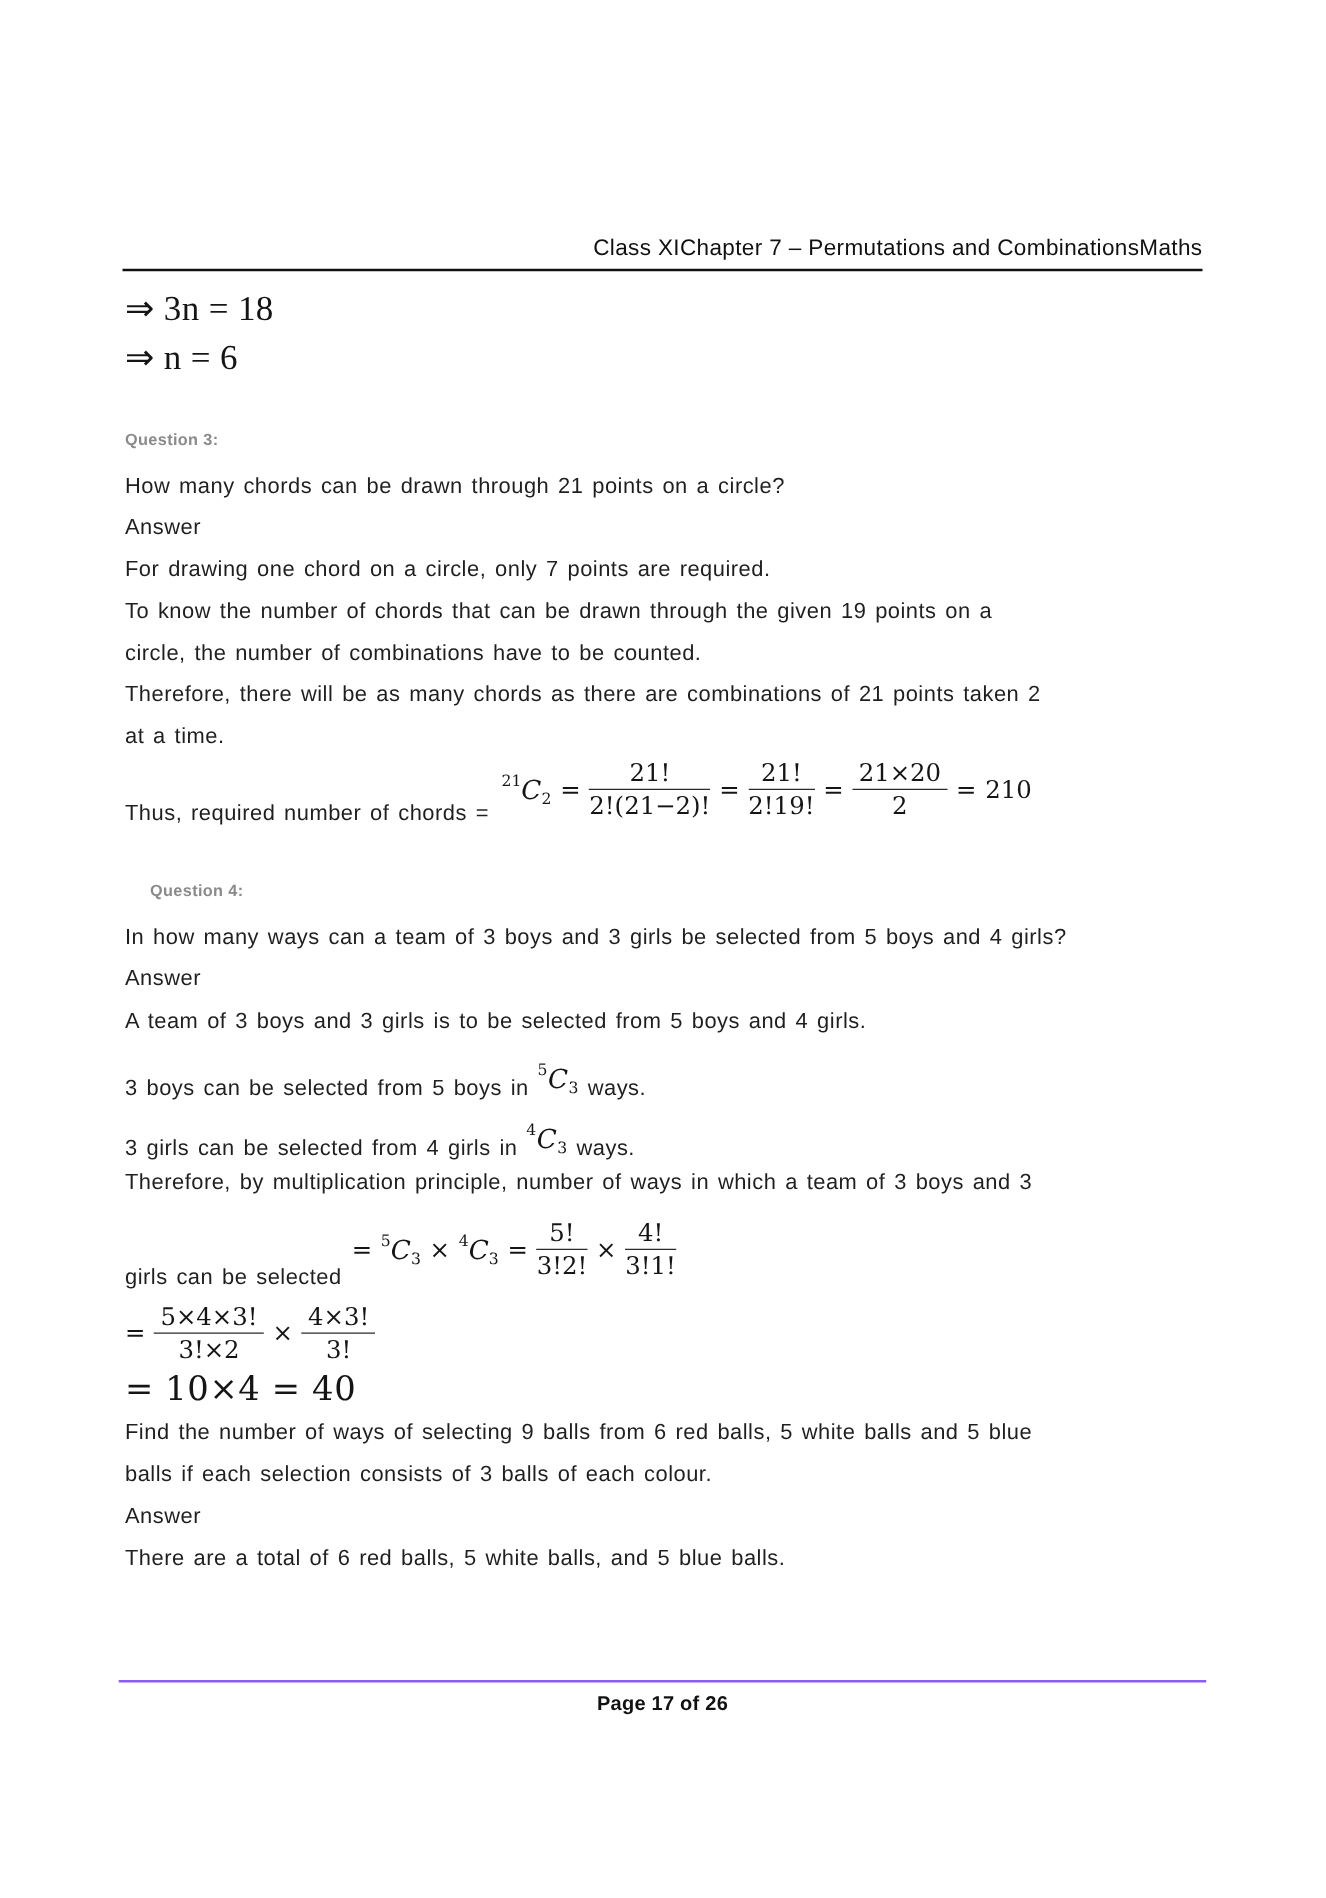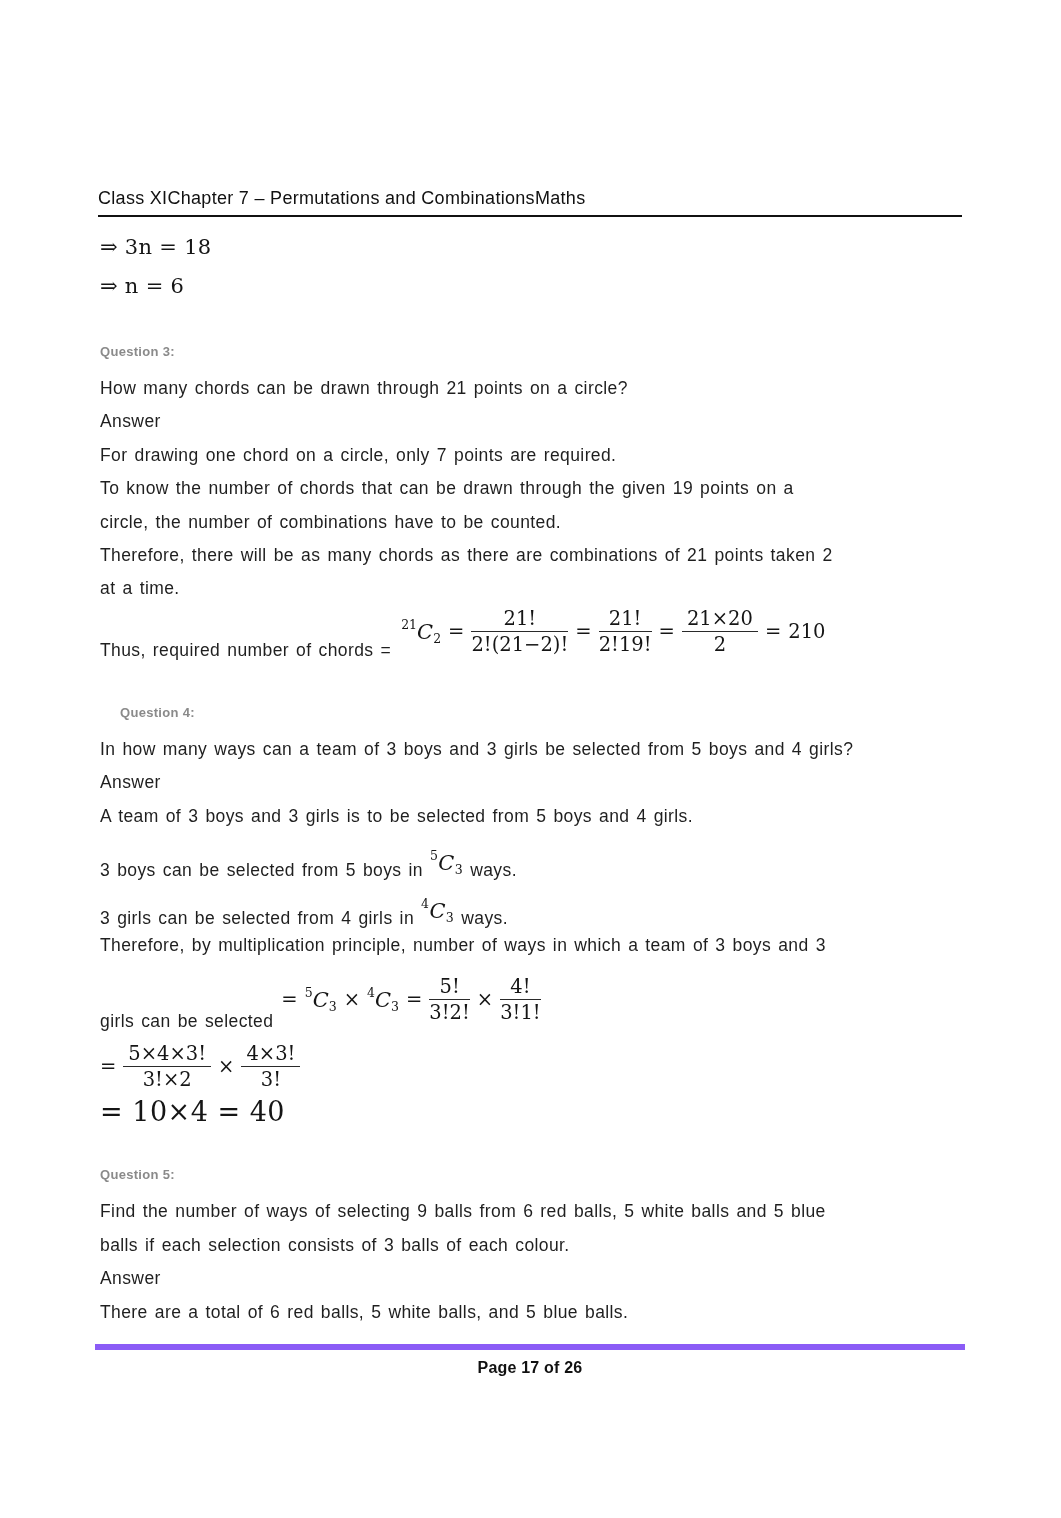--- a/index.html
+++ b/index.html
@@ -7,31 +7,31 @@
     position:relative;
     width:1061px; height:1518px;
     background:#ffffff;
     font-family:"Liberation Sans", sans-serif;
     color:#1f1f1f;
     overflow:hidden;
   }
   
   .header {
     position:absolute; left:98px; right:99px; top:188px;
-    display:flex; justify-content:flex-start; align-items:flex-end;
+    display:flex; justify-content:flex-end; align-items:flex-end;
     font-size:18px; letter-spacing:0.3px;
     padding-bottom:6px;
     border-bottom:2px solid #111111;
     color:#111111;
   }
   
   .content { position:absolute; left:100px; right:99px; top:228px; }
 
   .math { font-family:"DejaVu Serif","Liberation Serif",serif; color:#151515; }
-  .intro-line { font-size:21px; line-height:39px; letter-spacing:0.3px; }
+  .intro-line { font-size:28px; line-height:39px; letter-spacing:0.3px;font-family:Liberation Serif, serif; }
 
   .qtitle {
     margin-top:36px; margin-bottom:10px;
     font-size:13px; font-weight:bold; color:#8a8a8a;
     letter-spacing:0.3px; line-height:20px;
   }
   .qtitle.mt2 { margin-top:42px;margin-left:20px; }
 
   .tline {
     font-size:17.5px; line-height:33.4px;
@@ -60,21 +60,21 @@
   .sel-row { display:flex; align-items:flex-end; gap:8px; margin-top:10px; height:60px; }
   .sel-row .tline { line-height:22px; }
   .sel-row .mrow { position:relative; top:-8px; }
 
   .formula2-row { margin-top:10px; }
   .result-line { font-size:27px; line-height:34px; margin-top:4px; letter-spacing:0.5px; }
 
   
   .footer {
     position:absolute; left:95px; right:96px; top:1344px;
-    border-top:6px solid #8b5cf6;
+    border-top:2px solid #8b5cf6;
     text-align:center;
     padding-top:9px;
     font-size:16px; font-weight:bold; color:#111111;
     letter-spacing:0.2px;
   }
 </style>
 </head>
 <body>
 
 <div class="page">
@@ -173,21 +173,20 @@
       <span>×</span>
       <span class="frac">
           <span class="num">4×3!</span>
           <span class="den">3!</span>
         </span>
     </div>
 
     <div class="math result-line">= 10×4 = 40</div>
 
     
-    <div class="qtitle">Question 5:</div>
     <div class="tline">Find the number of ways of selecting 9 balls from 6 red balls, 5 white balls and 5 blue</div>
     <div class="tline">balls if each selection consists of 3 balls of each colour.</div>
     <div class="tline">Answer</div>
     <div class="tline">There are a total of 6 red balls, 5 white balls, and 5 blue balls.</div>
 
   </div>
 
   <div class="footer">
     <span>Page 17 of 26</span>
   </div>

